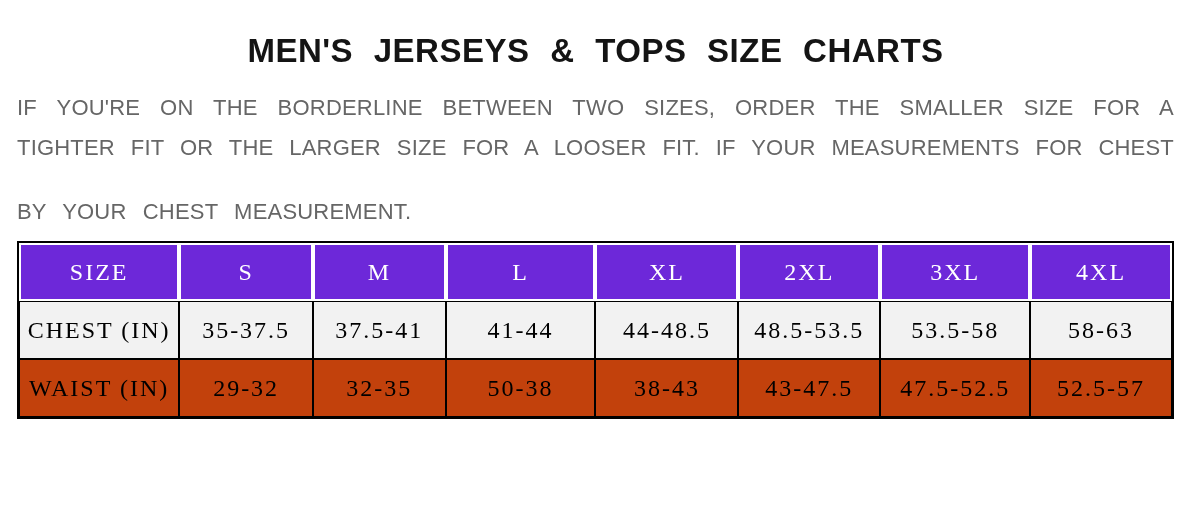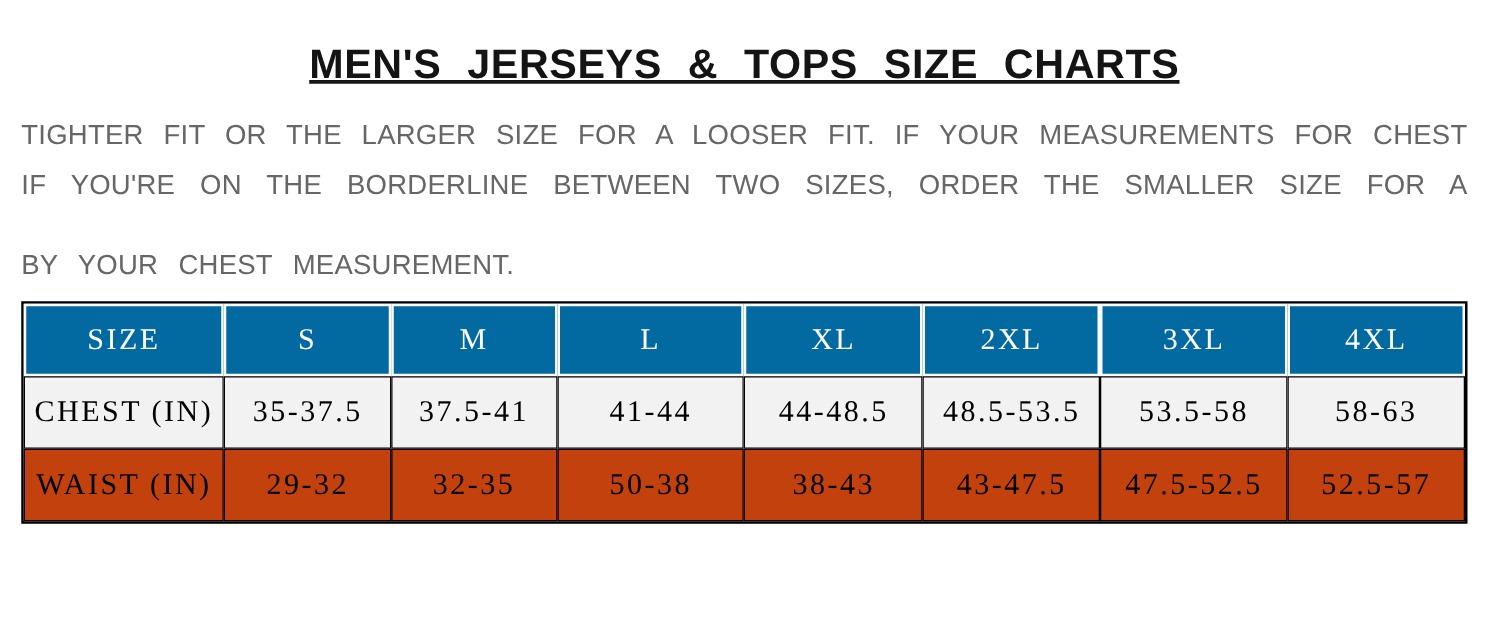--- a/index.html
+++ b/index.html
@@ -14,21 +14,20 @@
   
   .title {
     margin-top: 32px;
     text-align: center;
     font-family: "Liberation Sans", sans-serif;
     font-weight: 700;
     font-size: 33px;
     letter-spacing: 0.5px;
     word-spacing: 11px;
     color: #141414;
-    text-decoration: underline;
   }
 
   
   .intro {
     margin-top: 18px;
     color: #666666;
     font-size: 22px;
     letter-spacing: 0.2px;
     line-height: 40px;
   }
@@ -41,21 +40,21 @@
     width: 1157px;
     border: 2px solid #000000;
     border-collapse: separate;
     border-spacing: 0;
     table-layout: fixed;
     font-family: "Liberation Serif", "DejaVu Serif", serif;
     font-size: 24px;
     letter-spacing: 2px;
   }
   table.size-chart th.head {
-    background: #0369a1;
+    background: #6d28d9;
     color: #ffffff;
     border: 2px solid #ffffff;
     font-weight: 400;
     height: 58px;
     text-align: center;
     vertical-align: middle;
   }
   table.size-chart td,
   table.size-chart th.rowlabel {
     border: 1px solid #000000;
@@ -79,22 +78,22 @@
   col.c-4xl{ width: 12.3%; }
 </style>
 </head>
 <body>
 
 <div class="page">
 
   <h1 class="title">MEN'S JERSEYS &amp; TOPS SIZE CHARTS</h1>
 
   <div class="intro">
+    <div class="line">IF YOU'RE ON THE BORDERLINE BETWEEN TWO SIZES, ORDER THE SMALLER SIZE FOR A</div>
     <div class="line">TIGHTER FIT OR THE LARGER SIZE FOR A LOOSER FIT. IF YOUR MEASUREMENTS FOR CHEST</div>
-    <div class="line">IF YOU'RE ON THE BORDERLINE BETWEEN TWO SIZES, ORDER THE SMALLER SIZE FOR A</div>
     <div class="line last">BY YOUR CHEST MEASUREMENT.</div>
   </div>
 
   <table class="size-chart">
     <colgroup>
       <col class="c-label">
         <col class="c-s">
         <col class="c-m">
         <col class="c-l">
       <col class="c-xl">

